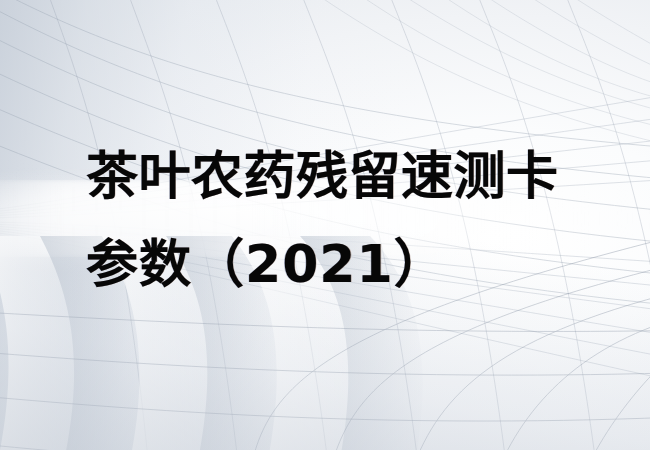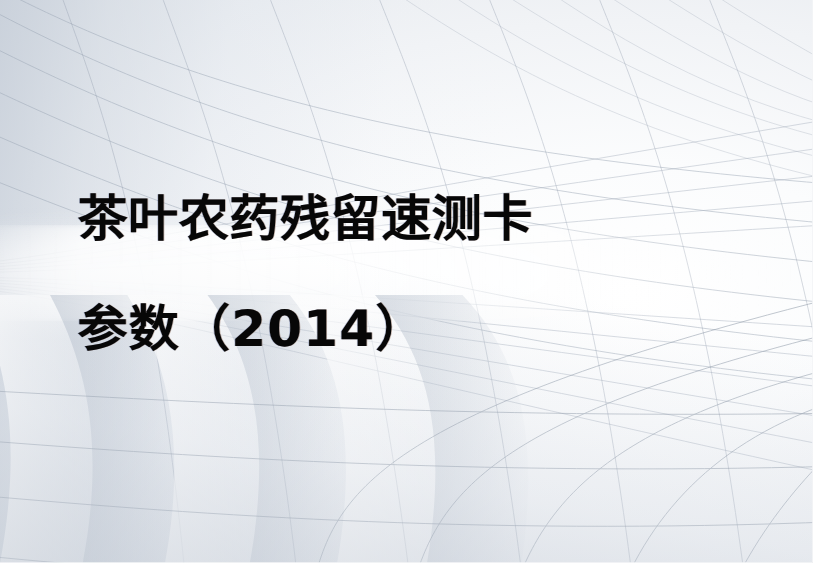--- a/index.html
+++ b/index.html
@@ -95,28 +95,29 @@
     position: absolute;
     left: 62px;
     top: 132px;
     width: 540px;
     z-index: 5;
   }
 
   .title-line {
     font-family: "DejaVu Sans", "Liberation Sans", sans-serif;
     font-weight: 700;
-    font-size: 40px;
+    font-size: 52px;
     line-height: 88px;
     color: #070707;
     letter-spacing: 0.5px;
     white-space: nowrap;
     text-shadow:
       0.6px 0 0 rgba(96,48,24,0.35),
       -0.6px 0 0 rgba(40,56,120,0.30);
+    margin-left: 24px;
   }
 
   #title-line-2 {
     letter-spacing: 1px;
   }
 </style>
 </head>
 <body>
 
 <div id="banner">
@@ -204,16 +205,16 @@
       <path d="M498,470 C 530,396 592,338 700,312"></path>
       <path d="M586,470 C 620,398 680,344 700,334"></path>
       <path d="M250,470 C 268,392 306,326 700,230"></path>
     </g>
   </svg>
 
   <div class="bg-layer" id="bg-bottom-shade"></div>
 
   <div id="title-block">
     <div class="title-line" id="title-line-1">茶叶农药残留速测卡</div>
-    <div class="title-line" id="title-line-2">参数（2014）</div>
+    <div class="title-line" id="title-line-2">参数（2021）</div>
   </div>
 
 </div>
 
 </body></html>

